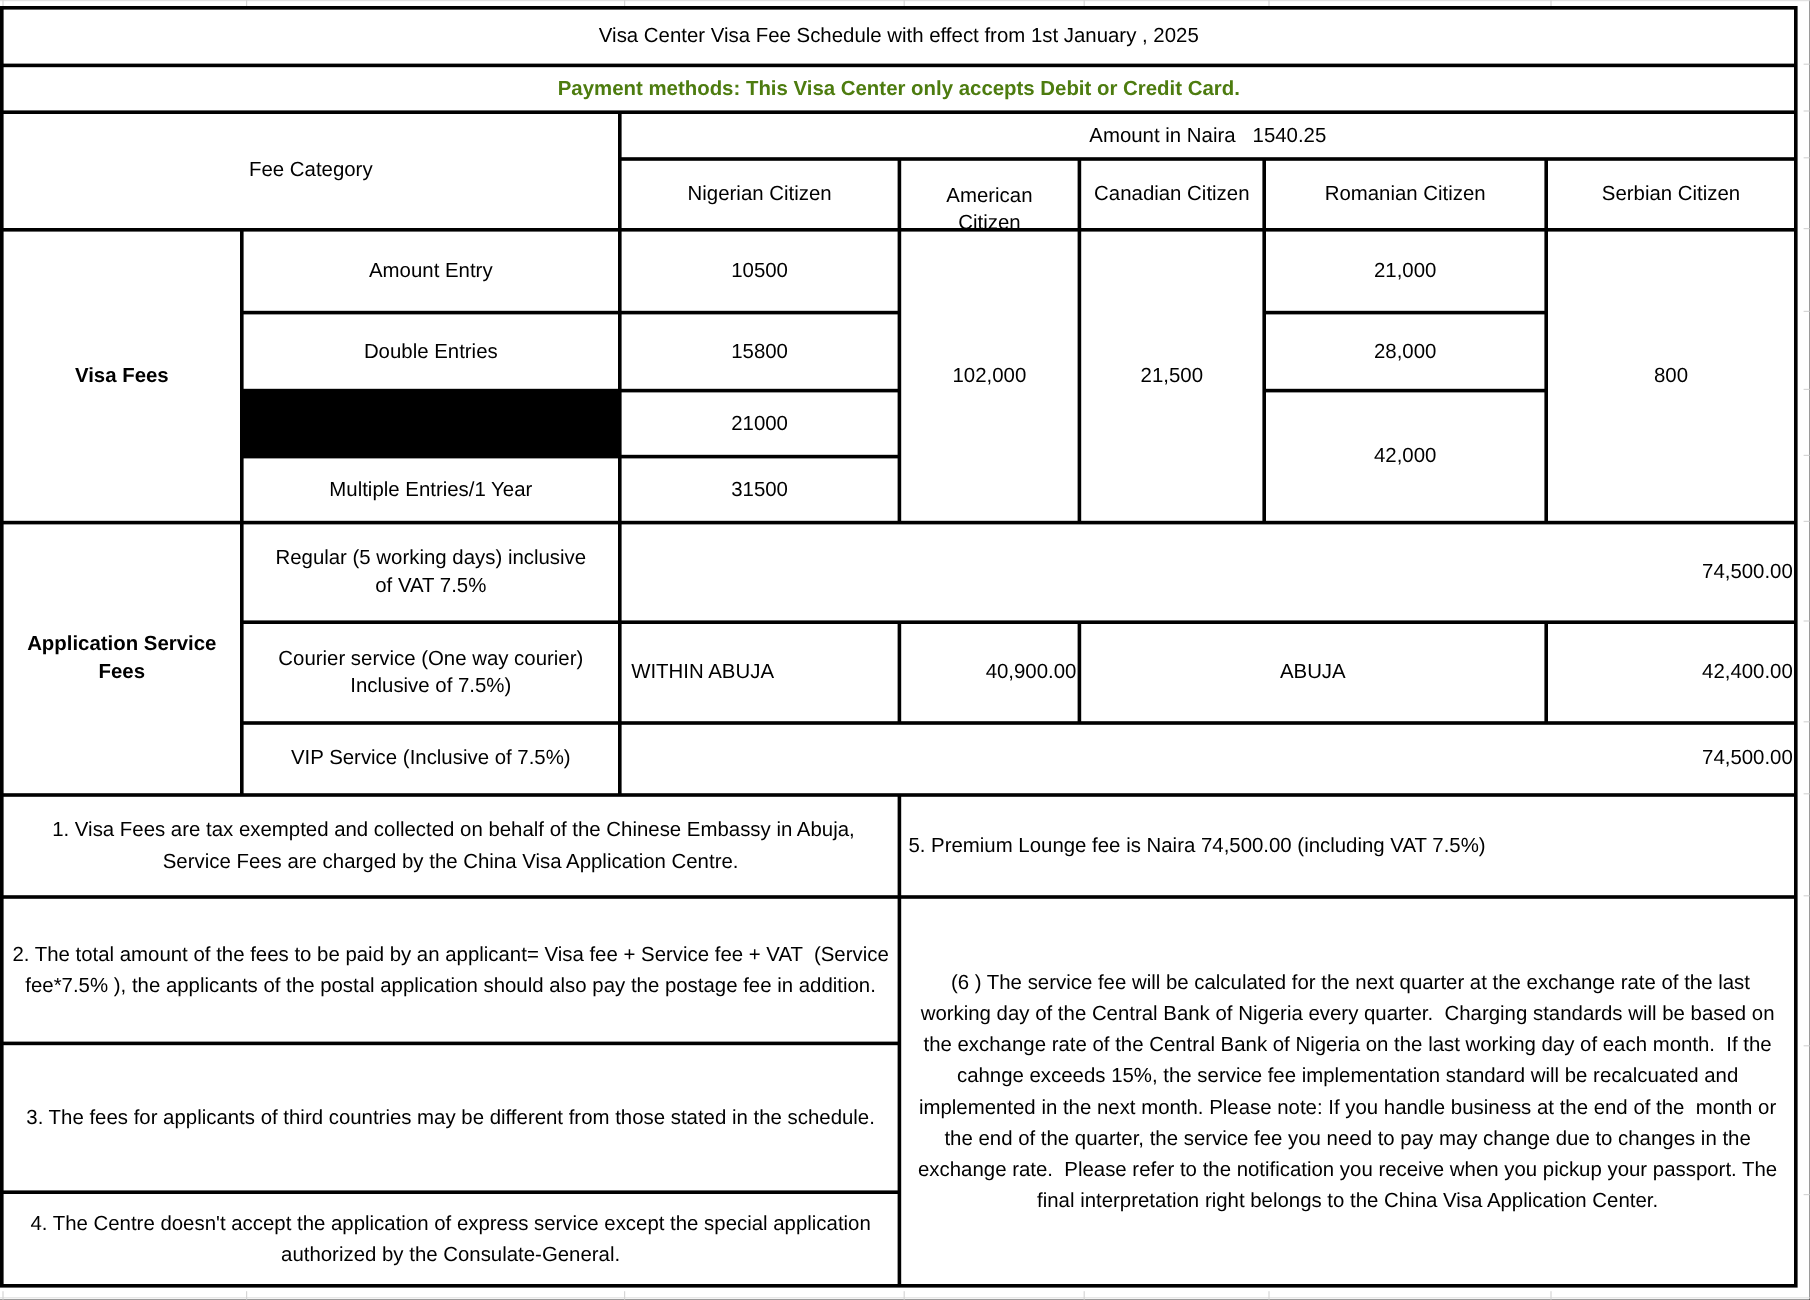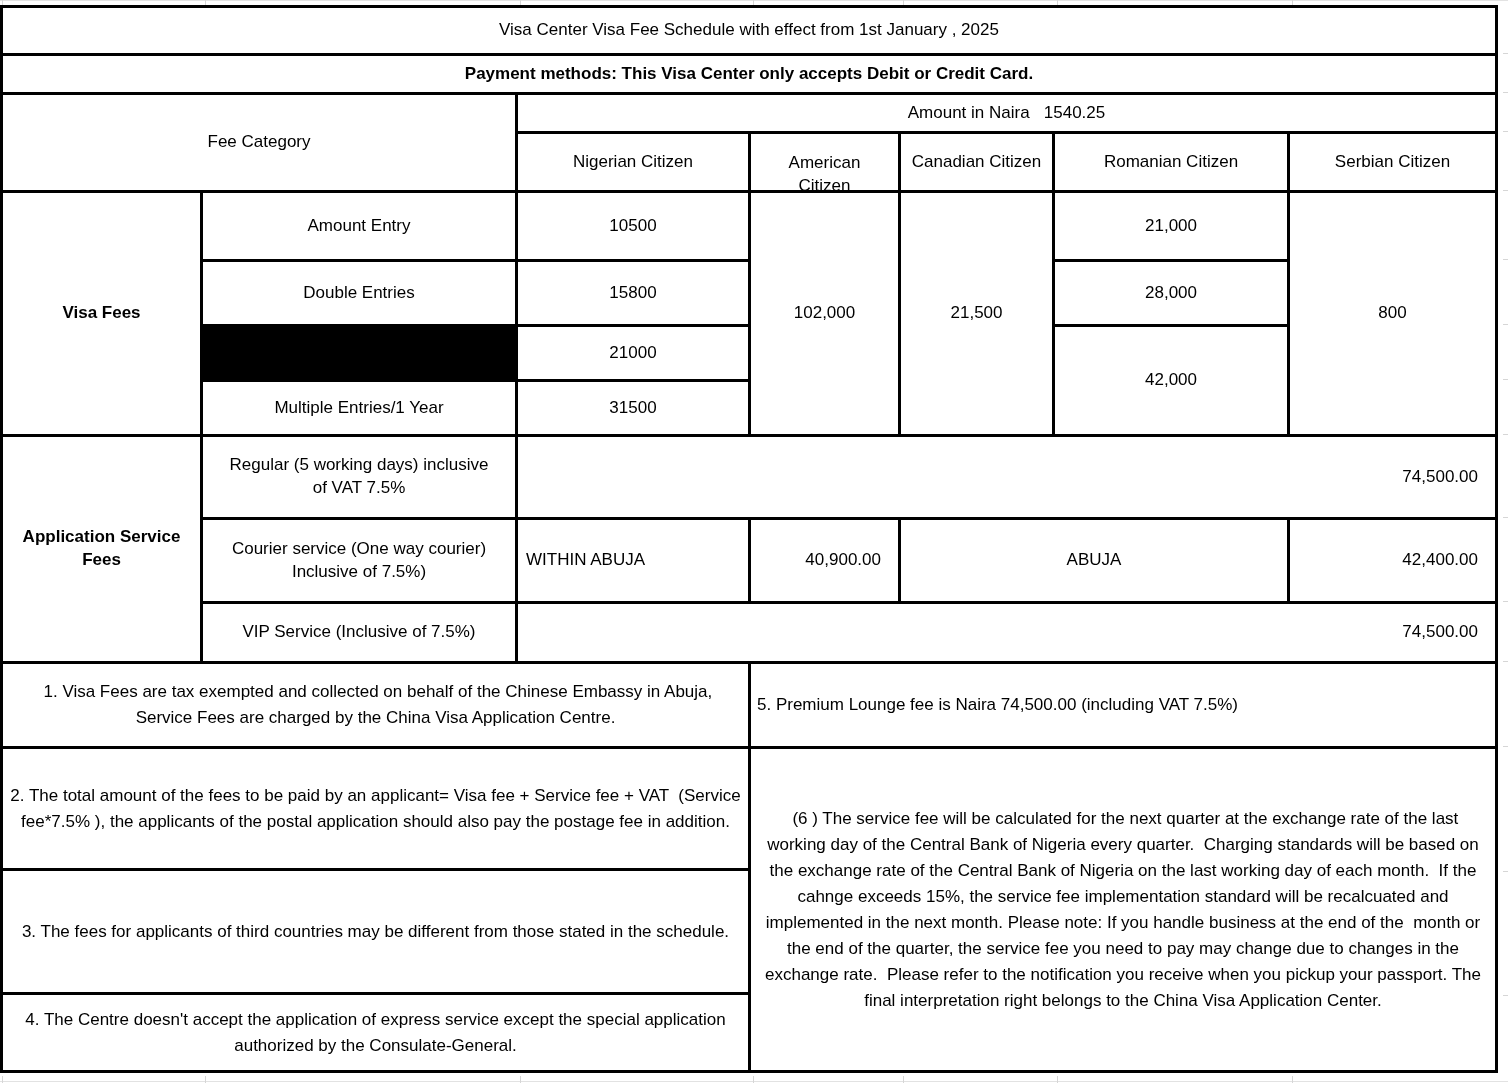--- a/index.html
+++ b/index.html
@@ -32,23 +32,23 @@
     box-sizing:border-box;background:#000;padding:3px;display:grid;gap:3px;
     grid-template-columns:197px 312px 230px 147px 151px 232px 205px;
     grid-template-rows:45px 36px 36px 56px 66px 62px 52px 52px 80px 81px 57px 82px 119px 121px 75px;
   }
   .cell{background:#fff;display:flex;align-items:center;justify-content:center;
         text-align:center;overflow:hidden;line-height:1.35;}
   .cell span{white-space:pre-wrap;}
   .left{justify-content:flex-start;text-align:center;}
   .right{justify-content:flex-end;text-align:right;}
   .padL{padding-left:8px;}
-  .padR{padding-right:17px;}
+  .padR{padding-right:1px;}
   .bold{font-weight:bold;}
-  .gray{color:#000000;}
+  .gray{color:#4d7c0f;}
   .note{padding:0 6px;line-height:26px;}
   .itemspan{max-width:265px;display:inline-block;}
   .narrowspan{max-width:100px;display:inline-block;margin-top:25px;}
   .asfspan{max-width:175px;display:inline-block;}
   .nowrap span{white-space:nowrap;}
 </style>
 </head>
 <body>
 
 <div class="hline top"></div>

